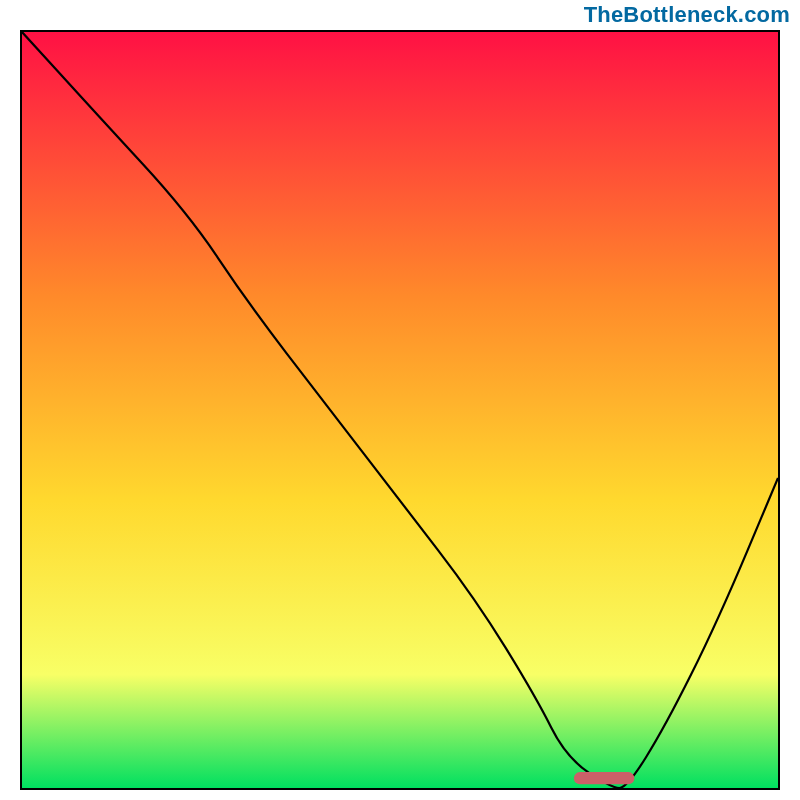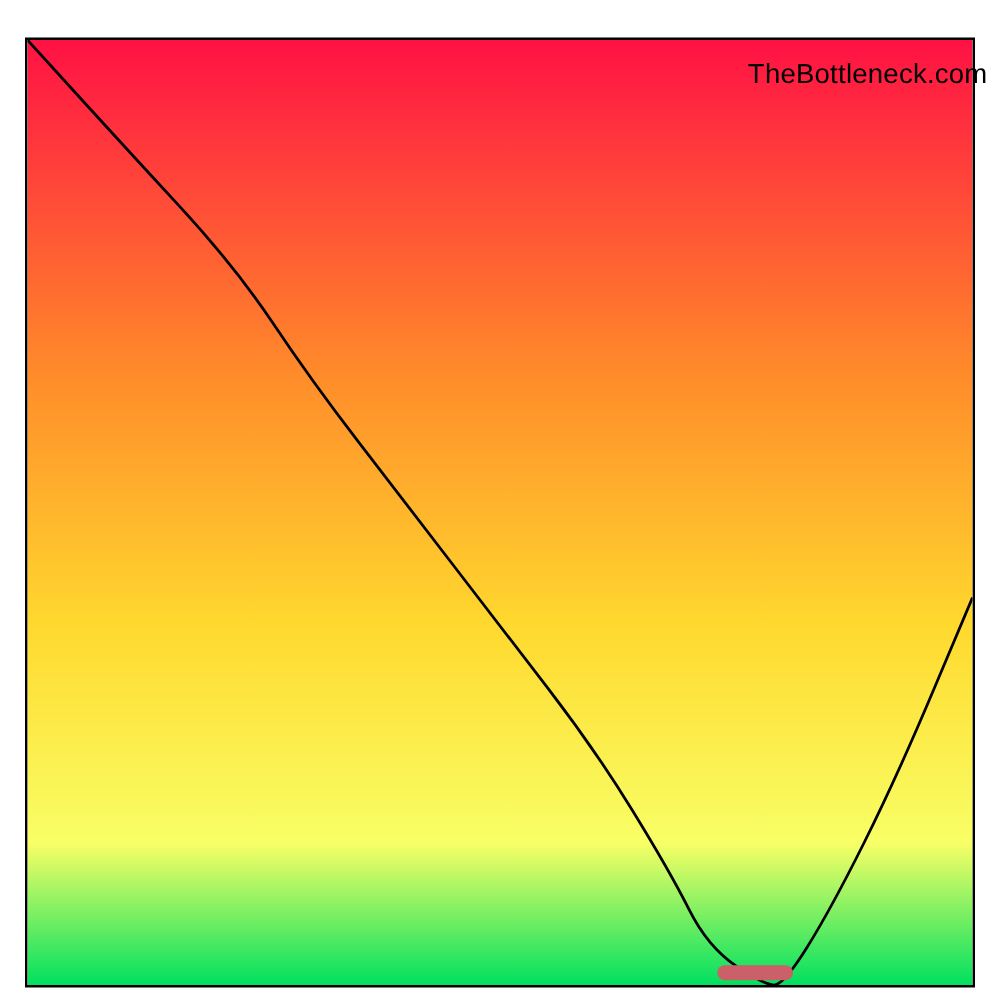--- a/index.html
+++ b/index.html
@@ -10,25 +10,24 @@
     background: #ffffff;
     font-family: Arial, Helvetica, sans-serif;
     position: relative;
     overflow: hidden;
   }
   .watermark {
     position: absolute;
     top: 2px;
     right: 10px;
     font-size: 22px;
-    font-weight: 400;
-    color: #000000;
+    font-weight: 700;
+    color: #0369a1;
     letter-spacing: 0.2px;
     z-index: 10;
-    margin-top: 44px;
   }
   .plot-wrap {
     position: absolute;
     left: 20px;
     top: 30px;
     width: 760px;
     height: 760px;
     border: 2px solid #000;
     box-sizing: border-box;
   }

